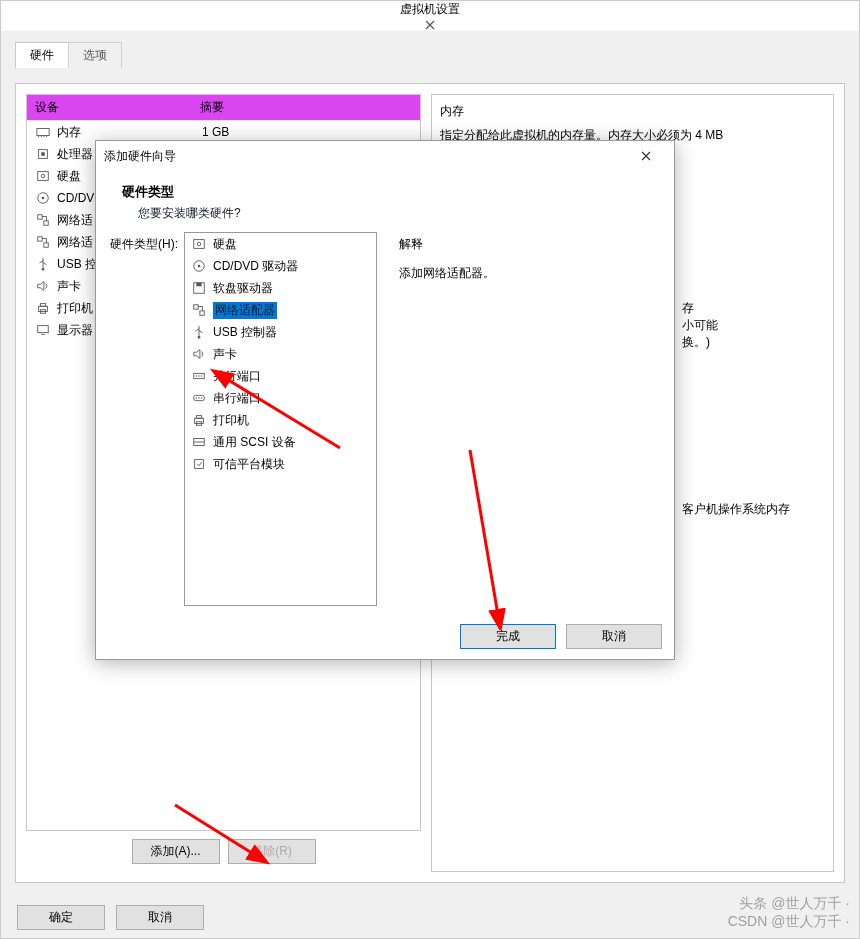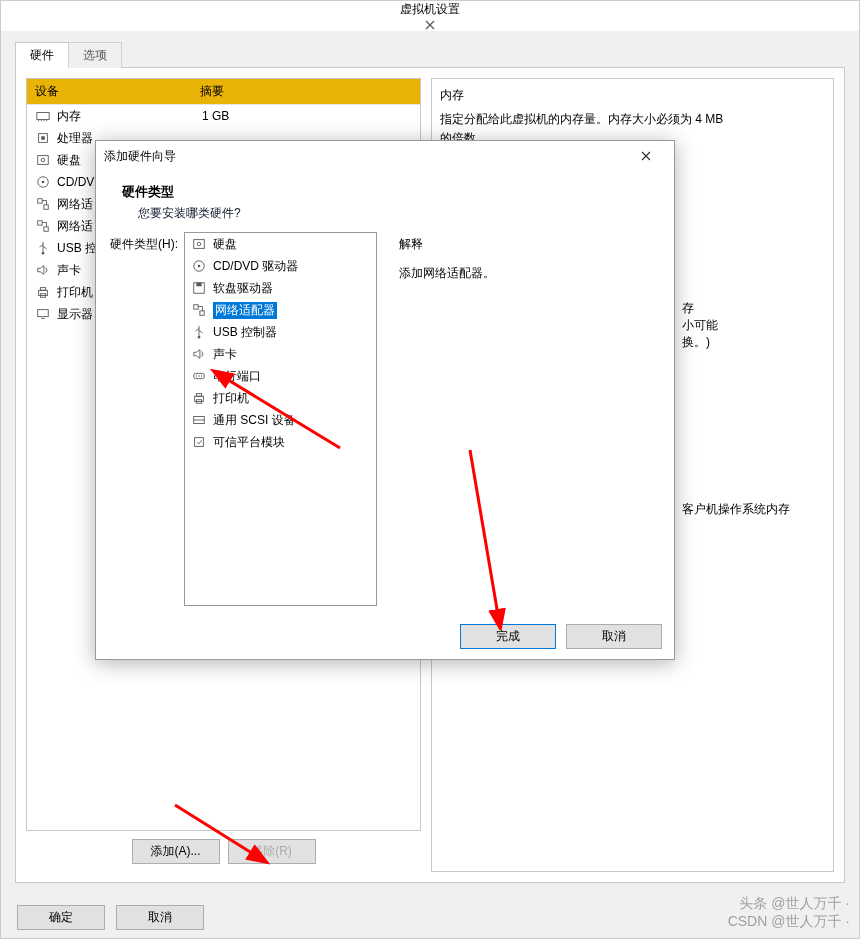--- a/index.html
+++ b/index.html
@@ -3,31 +3,31 @@
 <meta charset="utf-8">
 <style>
 * { box-sizing: border-box; font-family: "Microsoft YaHei", "Segoe UI", sans-serif; }
 body { margin: 0; background: #fff; font-size: 12px; color: #000; width: 860px; height: 939px; position: relative; overflow: hidden; }
 
 .main-window { width: 860px; height: 939px; border: 1px solid #ccc; background: #f0f0f0; display: flex; flex-direction: column; }
 .title-bar { height: 30px; display: flex; align-items: center; padding: 0 8px; background: #fff; flex-direction: column; }
 .title-bar .title { flex: 1; font-size: 12px; }
 .title-bar .close-btn { width: 44px; height: 30px; display:flex; align-items:center; justify-content:center; color:#555; cursor:pointer; }
 
-.tabs-row { display: flex; align-items: flex-end; padding: 10px 14px 0 14px; gap:0; }
+.tabs-row { display: flex; align-items: flex-end; padding: 10px 14px 16px 14px; gap:0; }
 .tab { padding: 4px 14px; border: 1px solid #c8c8c8; border-bottom: none; background: #fff; cursor:pointer; position:relative; top:1px; margin-right:-1px;}
 .tab.inactive { background: #f0f0f0; color:#555; border-color:#d0d0d0;}
 
 .panel { margin: 0 14px 14px 14px; border: 1px solid #c8c8c8; background: #fff; flex: 1; display: flex; padding:10px; gap:10px; }
 
 .left-panel { width: 395px; display:flex; flex-direction:column; }
 .right-panel { flex:1; display:flex; flex-direction:column; border:1px solid #c8c8c8; padding:8px; }
 
 .device-table-wrap { border:1px solid #c8c8c8; flex:1; display:flex; flex-direction:column;}
-.device-header { display:flex; background:#eab308; border-bottom:1px solid #e5e5e5;}
+.device-header { display:flex; background:#d946ef; border-bottom:1px solid #e5e5e5;}
 .device-header div { padding:4px 8px; font-size:12px; }
 .col-device { width: 165px; }
 .col-summary { flex:1; }
 .device-list { flex:1; overflow:hidden;}
 .device-row { display:flex; padding:2px 8px; align-items:center; height:22px; }
 .device-row .dicon { width:16px; height:16px; margin-right:6px; display:flex; align-items:center; justify-content:center; color:#444;}
 .device-row span{ font-size:12px;}
 .add-remove { display:flex; justify-content:center; gap:8px; padding:8px 0;}
 .btn { min-width:88px; padding:3px 14px; border:1px solid #adadad; background:#e1e1e1; cursor:pointer; font-size:12px;}
 .btn.disabled { color:#aaa; cursor:default;}
@@ -50,21 +50,21 @@
 .wizard-header{ padding:12px 26px 10px 26px;}
 .wizard-header .htitle{ font-size:13px; font-weight:bold; margin-bottom:4px;}
 .wizard-header .hsub{ font-size:12px; color:#0f172a; margin-left:16px;}
 .wizard-body{ flex:1; display:flex; gap:16px; padding:0 8px 8px 8px;}
 .hw-list-section{ flex:1; display:flex; }
 .hw-list-label{ font-size:12px; padding:4px 6px;}
 .hw-list{ border:1px solid #999; flex:1; overflow:auto; }
 .hw-item{ display:flex; align-items:center; padding:3px 6px; cursor:pointer; height:22px;}
 .hw-item .hwicon{ width:16px; height:16px; margin-right:6px; display:flex; align-items:center; justify-content:center; color:#444;}
 .hw-item span{font-size:12px;}
-.hw-item.selected span.hw-label{ background:#0078d7; color:#ffffff; padding:0 2px;}
+.hw-item.selected span.hw-label{ background:#0078d7; color:#0f172a; padding:0 2px;}
 .explain-section{ flex:1; display:flex; flex-direction:column;}
 .explain-label{ font-size:12px; padding:4px 6px;}
 .explain-text{ font-size:12px; padding:8px 6px;}
 .wizard-footer{ display:flex; justify-content:flex-end; gap:10px; padding:10px 12px; }
 
 .peek{ position:absolute; font-size:12px; color:#000;}
 .peek1{ left:682px; top:300px; text-align:left;}
 .peek2{ left:682px; top:501px;}
 
 
@@ -309,20 +309,31 @@
             <span class="hw-label">USB 控制器</span>
           </div>
           <div class="hw-item">
             <span class="hwicon">
               <svg width="14" height="14" viewBox="0 0 16 16">
                 <path d="M2 6 H5 L9 3 V13 L5 10 H2 Z" fill="none" stroke="#555"></path>
                 <path d="M11 5 Q14 8 11 11" fill="none" stroke="#555"></path>
               </svg>
             </span>
             <span class="hw-label">声卡</span>
+          </div>
+          <div class="hw-item">
+            <span class="hwicon">
+              <svg width="14" height="14" viewBox="0 0 16 16">
+                <rect x="2" y="5" width="12" height="6" fill="none" stroke="#555"></rect>
+                <circle cx="5" cy="8" r="0.8" fill="#555"></circle>
+                <circle cx="8" cy="8" r="0.8" fill="#555"></circle>
+                <circle cx="11" cy="8" r="0.8" fill="#555"></circle>
+              </svg>
+            </span>
+            <span class="hw-label">并行端口</span>
           </div>
           <div class="hw-item">
             <span class="hwicon">
               <svg width="14" height="14" viewBox="0 0 16 16">
                 <rect x="2" y="5" width="12" height="6" rx="2" fill="none" stroke="#555"></rect>
                 <circle cx="5" cy="8" r="0.8" fill="#555"></circle>
                 <circle cx="8" cy="8" r="0.8" fill="#555"></circle>
                 <circle cx="11" cy="8" r="0.8" fill="#555"></circle>
               </svg>
             </span>

